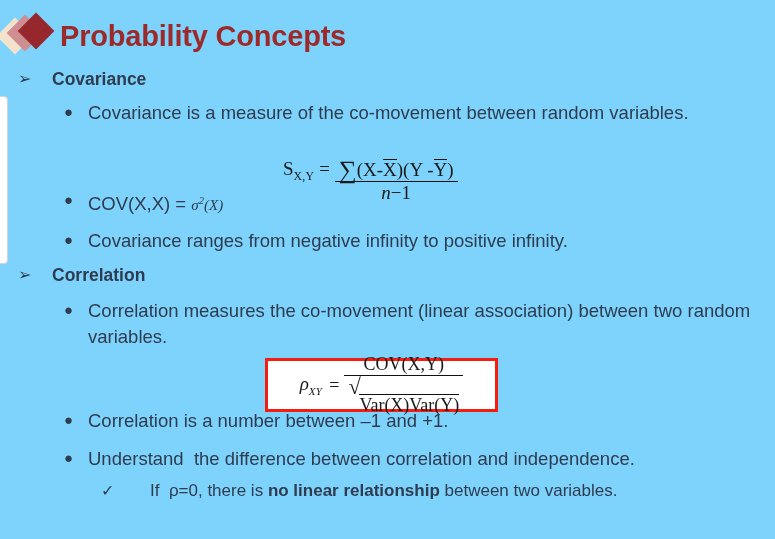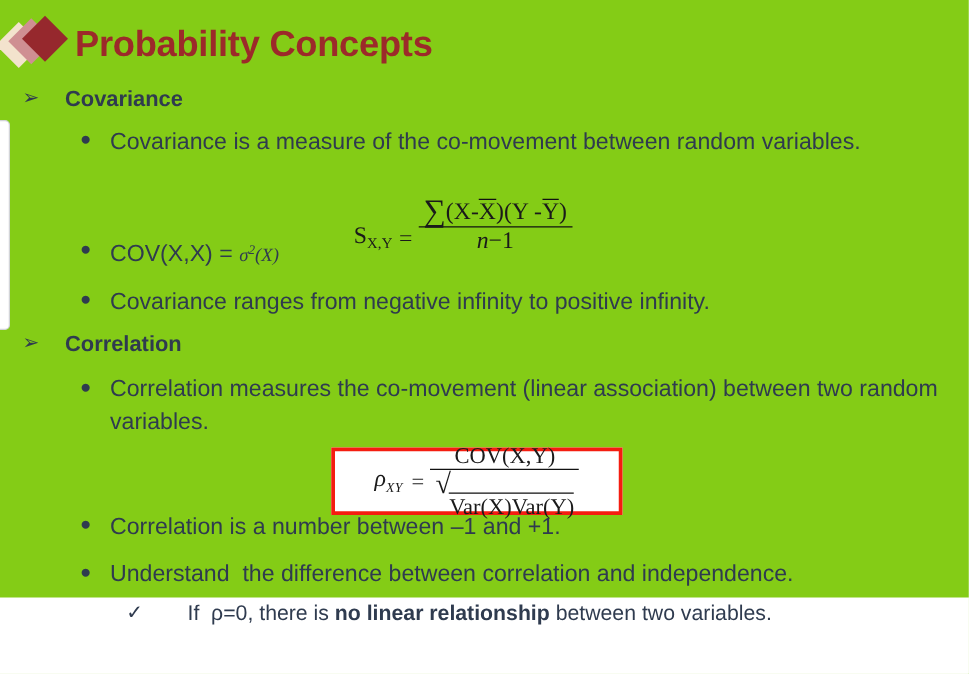--- a/index.html
+++ b/index.html
@@ -12,22 +12,22 @@
     height: 539px;
     font-family: "Liberation Sans", sans-serif;
     overflow: hidden;
     position: relative;
   }
 
   
   .slide {
     position: relative;
     width: 775px;
-    height: 478px;
-    background: #84cc16;
+    height: 539px;
+    background: #7dd3fc;
   }
 
   
   .edge-shape {
     position: absolute;
     left: -12px;
     top: 96px;
     width: 20px;
     height: 168px;
     border: 1px solid #d2d4d8;
@@ -179,21 +179,21 @@
   
   .formula-cov {
     position: absolute;
     left: 283px;
     top: 158px;
     font-family: "Liberation Serif", serif;
     font-size: 19px;
     color: #1a1a1a;
     white-space: nowrap;
     display: flex;
-    align-items: flex-end;
+    align-items: flex-start;
   }
   .formula-cov .lhs { font-size: 19px; }
   .formula-cov .sub {
     font-size: 0.62em;
     vertical-align: sub;
     letter-spacing: 0.2px;
   }
   .sigma-big { font-size: 25px; line-height: 0.8; vertical-align: -2px; }
 
   

